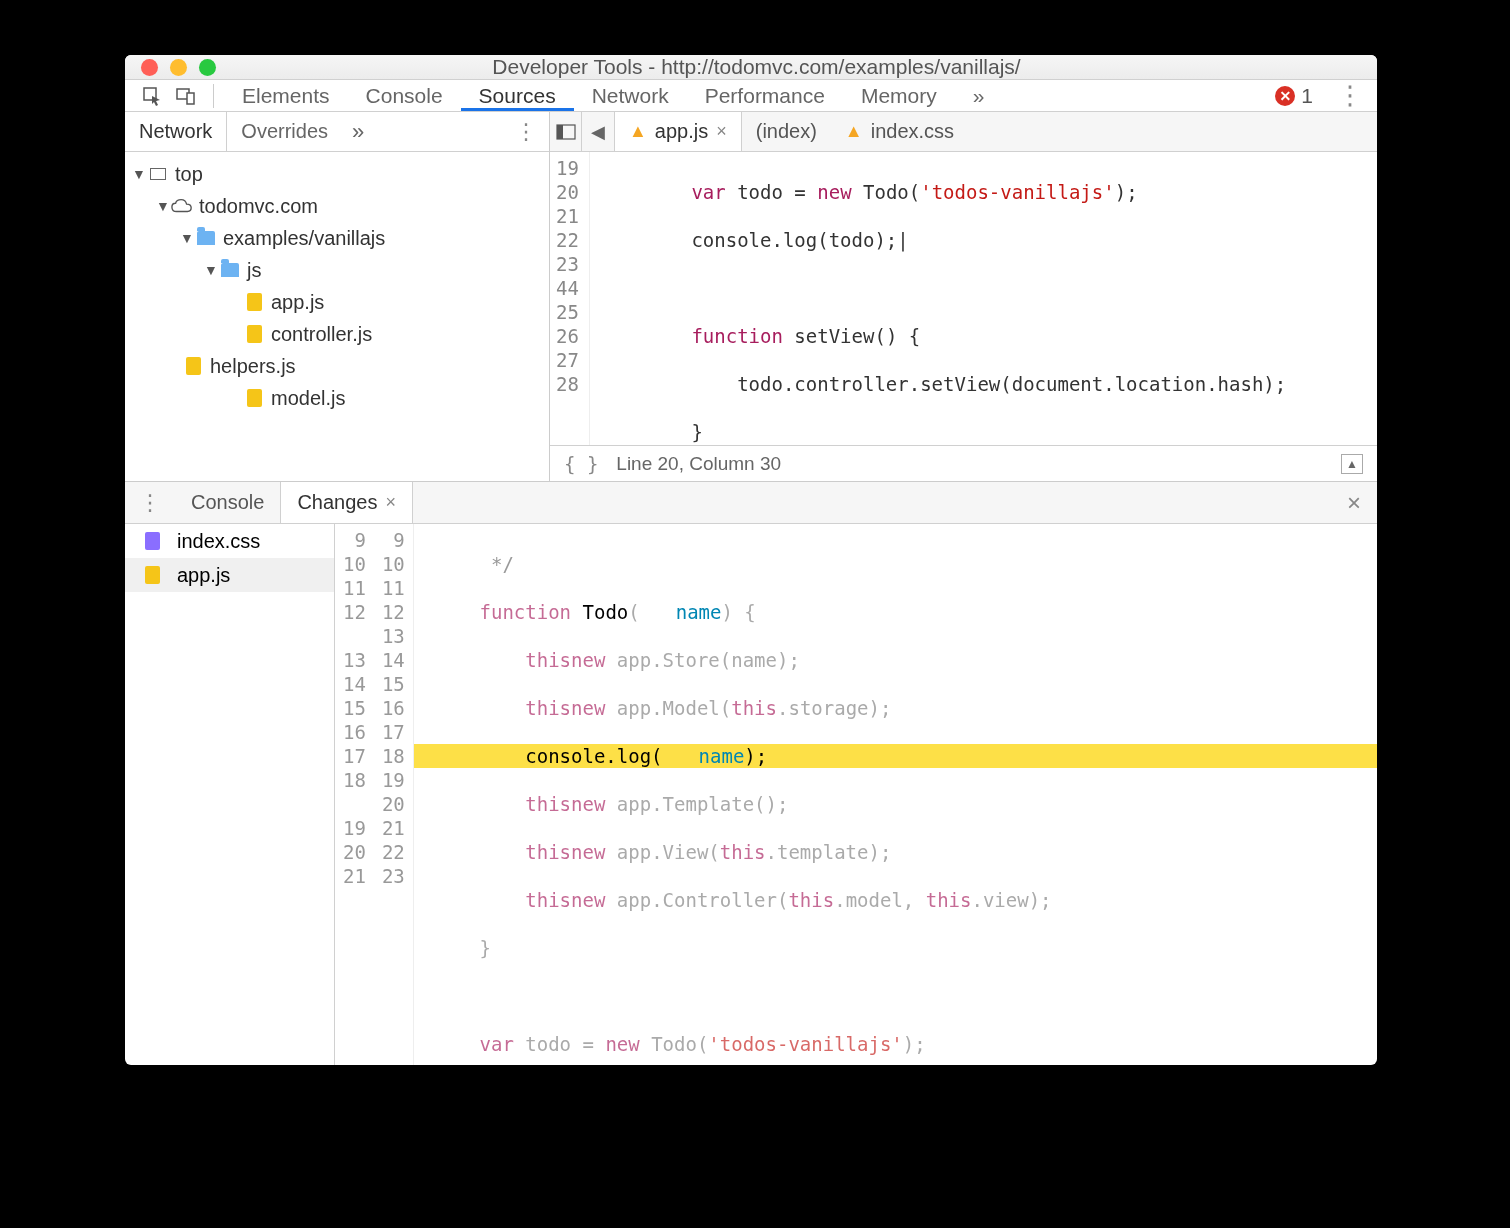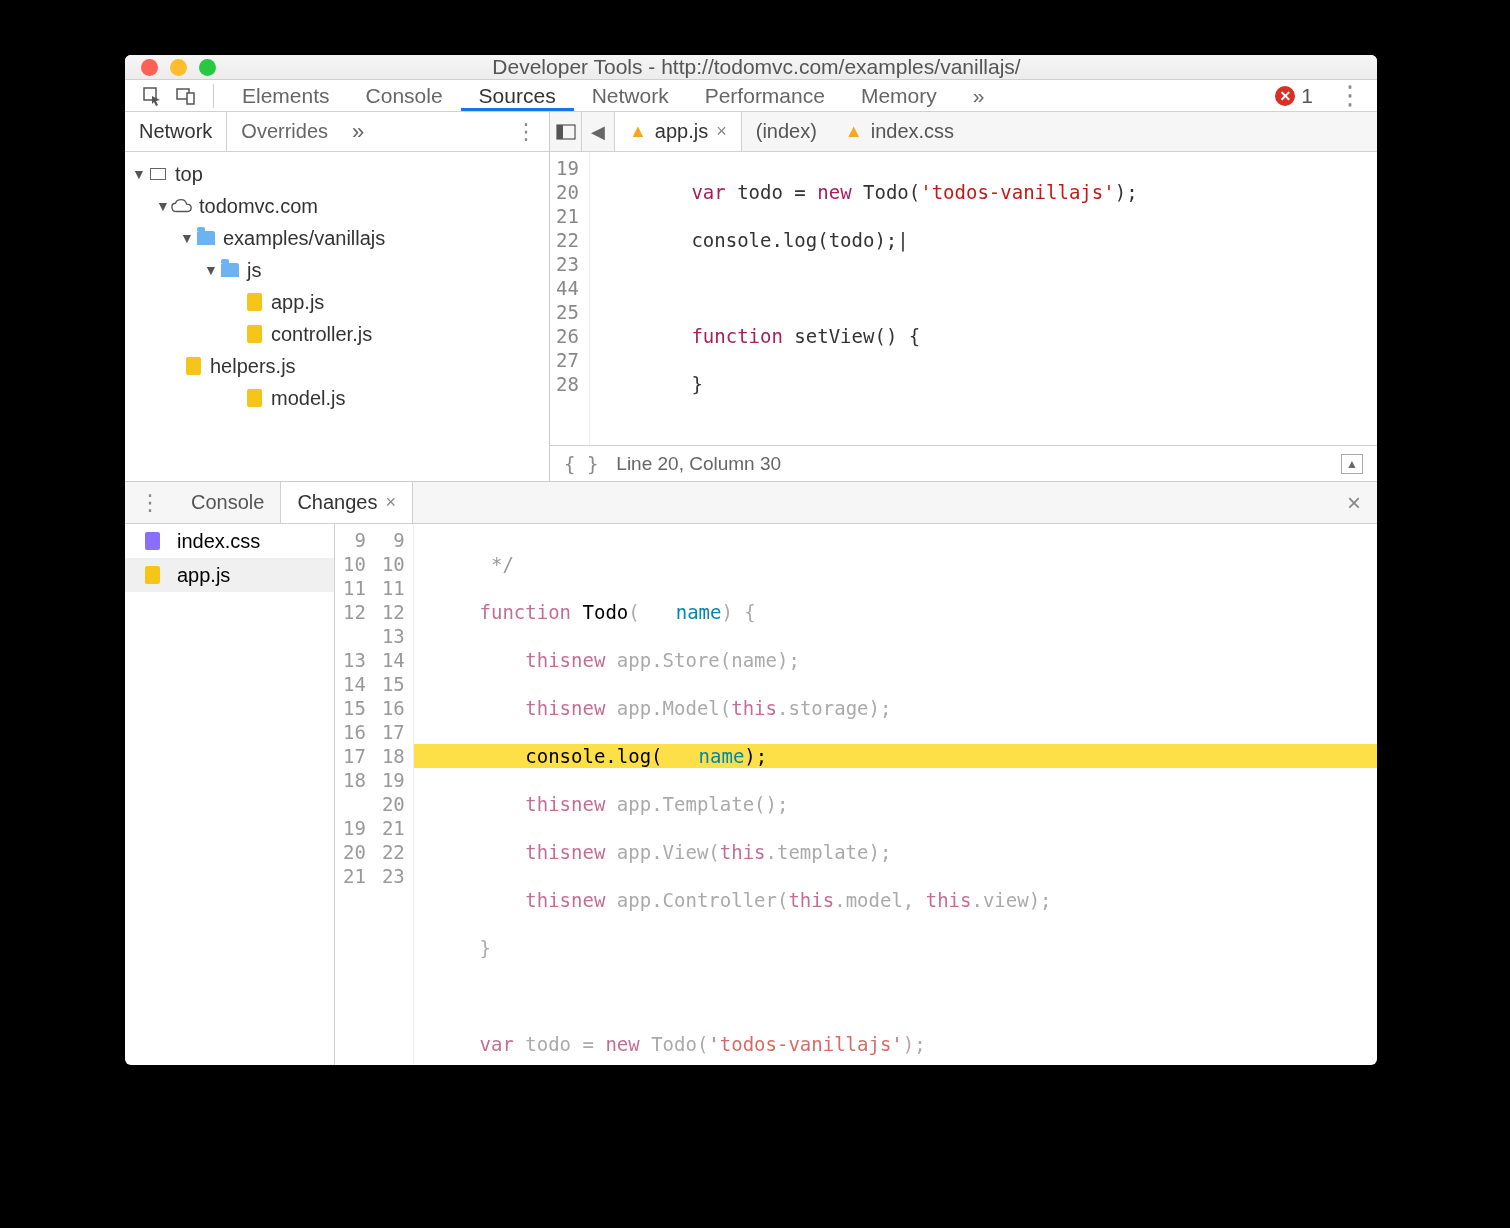--- a/index.html
+++ b/index.html
@@ -239,20 +239,21 @@
             <div>25</div>
             <div>26</div>
             <div>27</div>
             <div>28</div>
         </div>
         <div class="codebody">
 <span class="ln">        <span class="kw">var</span><span> todo = </span><span class="kw">new</span><span> Todo(</span><span class="str">'todos-vanillajs'</span><span>);</span></span>
 <span class="ln">        console.log(todo);|</span>
 <span class="ln"></span>
 <span class="ln">        <span class="kw">function</span><span> setView</span><span>() {</span></span>
+<span class="ln">            todo.controller.setView(document.location.hash);</span>
 <span class="ln">        }</span>
 
 
 
         </div>
       </div>
       <div class="statusbar">
         <span class="sb-brace">{ }</span>
         <span>Line 20, Column 30</span>
         <span class="sb-right">▲</span>

